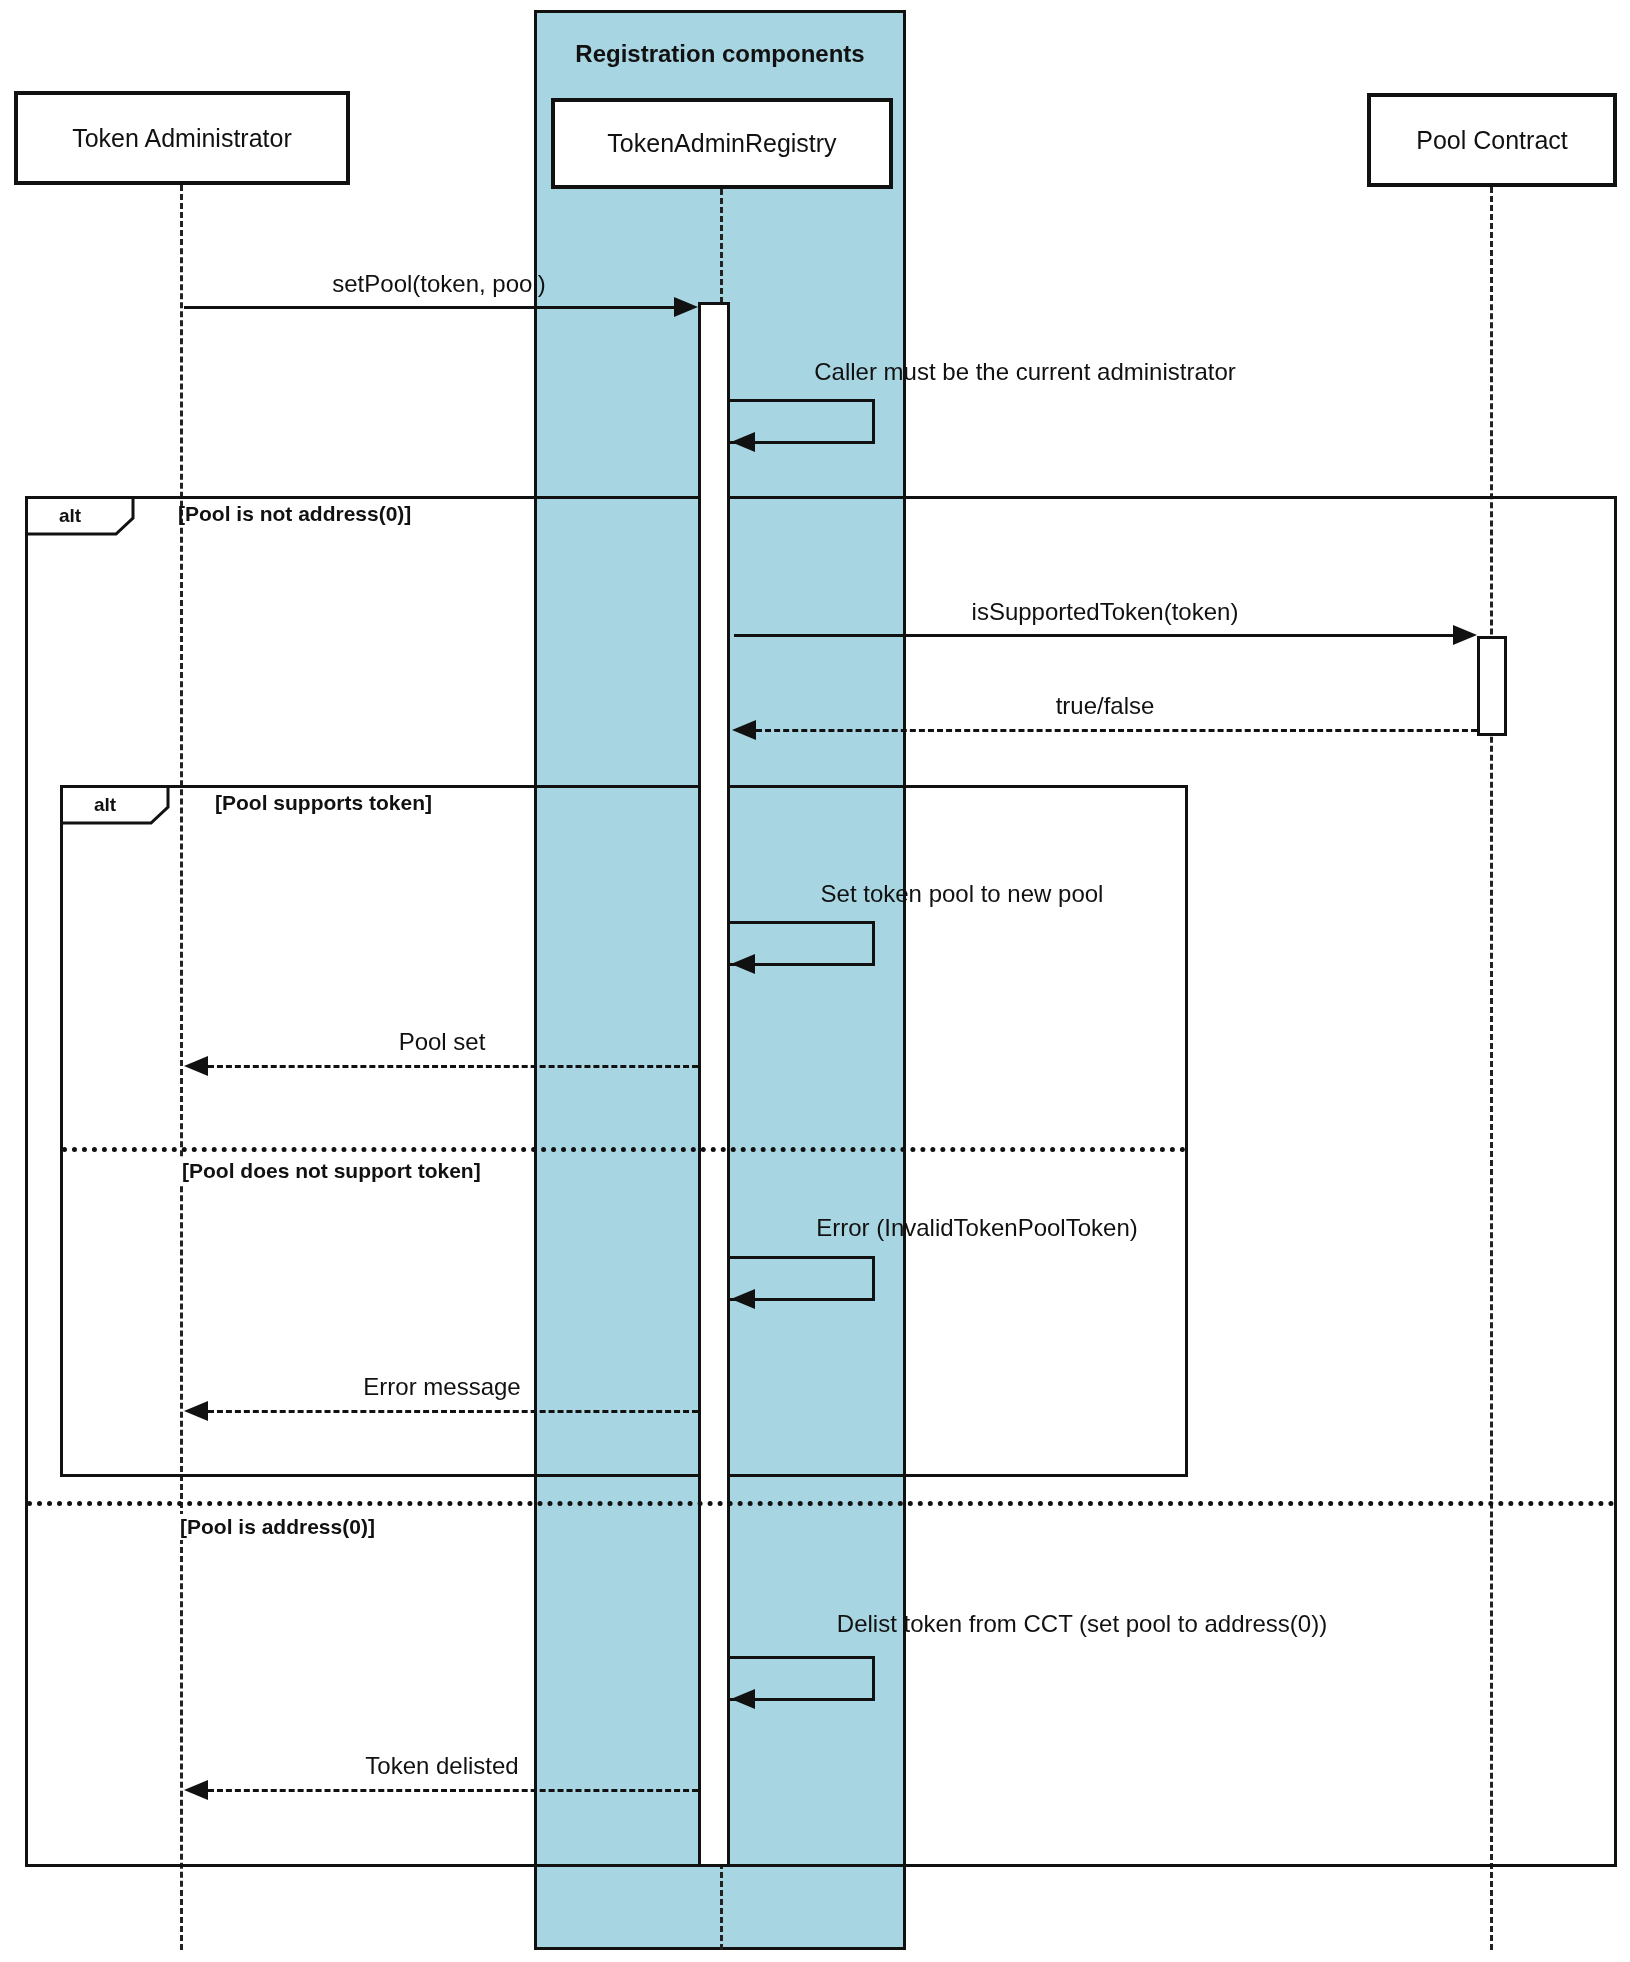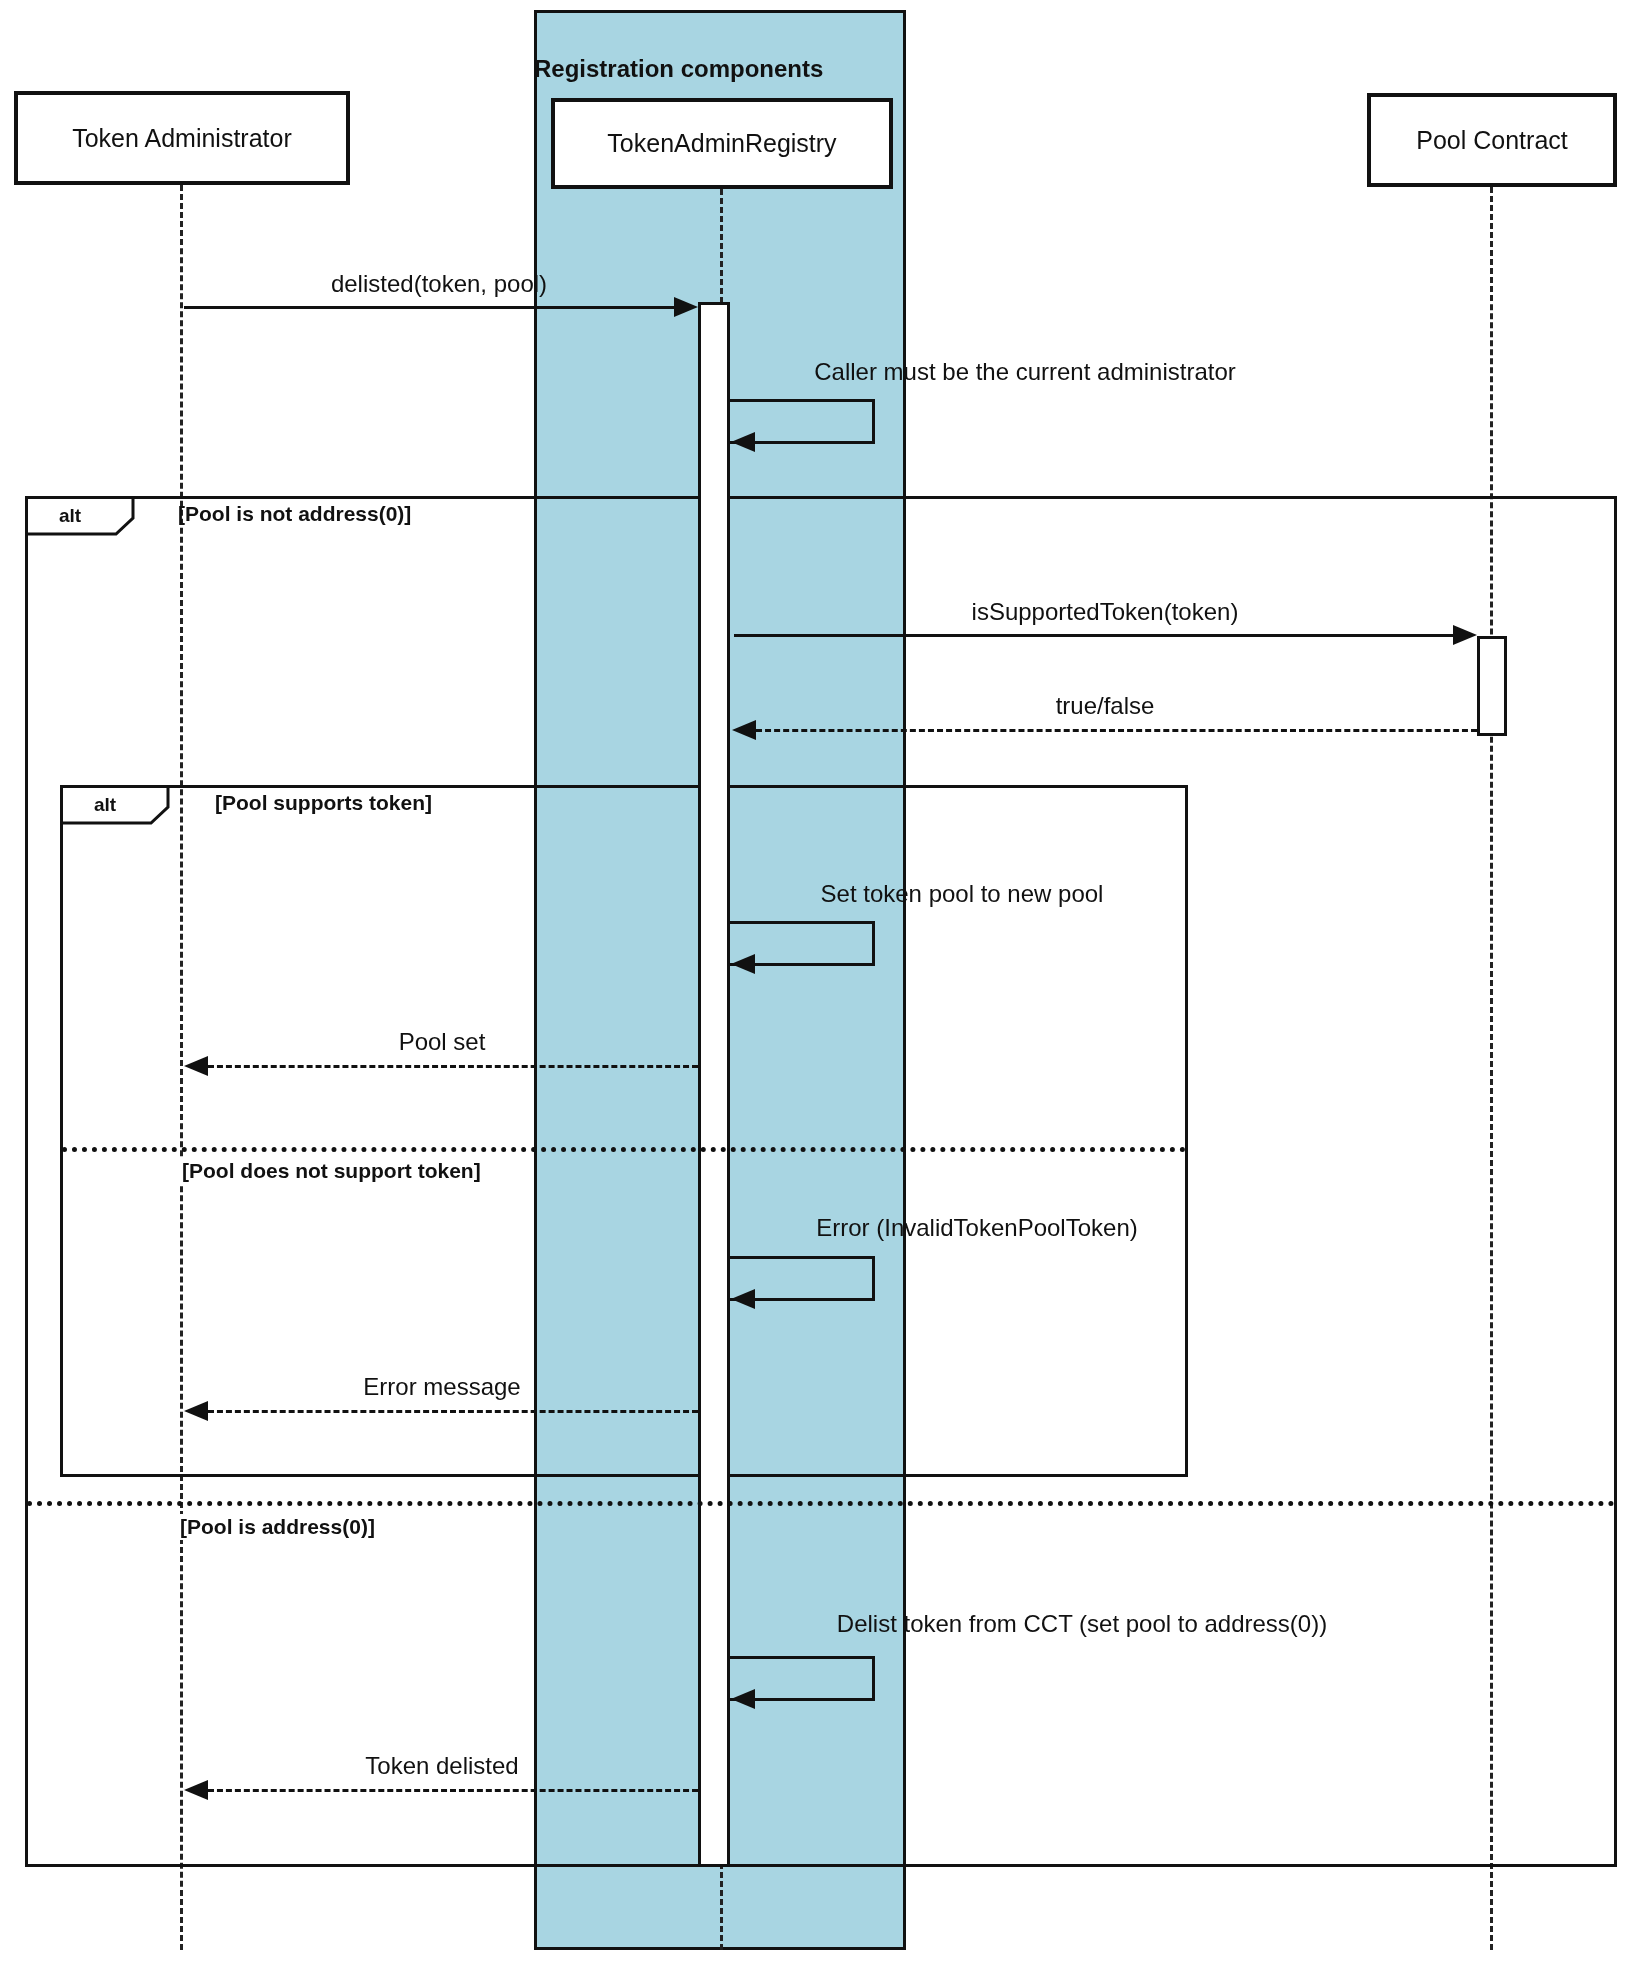--- a/index.html
+++ b/index.html
@@ -2,22 +2,22 @@
 <html><head>
 <meta charset="utf-8">
 <style>
   html,body{margin:0;padding:0;background:#ffffff;}
   .diagram{
     position:relative;width:1630px;height:1962px;background:#ffffff;
     font-family:"Liberation Sans", sans-serif;color:#111;overflow:hidden;
   }
   .band{position:absolute;left:534px;top:10px;width:372px;height:1940px;
     background:#a8d5e2;border:3px solid #111;box-sizing:border-box;z-index:1;}
-  .band-title{position:absolute;left:534px;top:40px;width:372px;
-    font-weight:bold;font-size:24px;z-index:6;margin-top:15px;}
+  .band-title{position:absolute;left:534px;top:40px;width:372px;text-align:center;
+    font-weight:bold;font-size:24px;z-index:6;}
   .participant{position:absolute;background:#fff;border:4px solid #111;box-sizing:border-box;
     display:flex;align-items:center;justify-content:center;font-size:25px;z-index:6;}
   .p1{left:14px;top:91px;width:336px;height:94px;}
   .p2{left:551px;top:98px;width:342px;height:91px;}
   .p3{left:1367px;top:93px;width:250px;height:94px;}
   .lifeline{position:absolute;width:0;border-left:3px dashed #222;z-index:2;}
   .l1{left:180px;top:185px;height:1765px;}
   .l2{left:720px;top:189px;height:1761px;}
   .l3{left:1490px;top:187px;height:1763px;}
   .frame{position:absolute;border:3px solid #111;box-sizing:border-box;z-index:3;}
@@ -78,21 +78,21 @@
 
   <div class="divider" style="left:62px;top:1147px;width:1124px;"></div>
   <div class="condition bg" style="left:176px;top:1158px;">[Pool does not support token]</div>
 
   <div class="divider" style="left:27px;top:1501px;width:1588px;"></div>
   <div class="condition bg" style="left:174px;top:1514px;">[Pool is address(0)]</div>
 
   <div class="activation act2"></div>
   <div class="activation act3"></div>
 
-  <div class="msg-label" style="left:184px;top:270px;width:510px;">delisted(token, pool)</div>
+  <div class="msg-label" style="left:184px;top:270px;width:510px;">setPool(token, pool)</div>
   <div class="line-solid" style="left:184px;top:306px;width:492px;"></div>
   <div class="ah ah-right" style="left:674px;top:297px;"></div>
 
   <div class="msg-label" style="left:740px;top:358px;width:570px;">Caller must be the current administrator</div>
   <div class="selfloop" style="left:729px;top:399px;width:146px;height:45px;"></div>
   <div class="ah ah-left" style="left:731px;top:432px;"></div>
 
   <div class="msg-label" style="left:735px;top:598px;width:740px;">isSupportedToken(token)</div>
   <div class="line-solid" style="left:734px;top:634px;width:721px;"></div>
   <div class="ah ah-right" style="left:1453px;top:625px;"></div>

